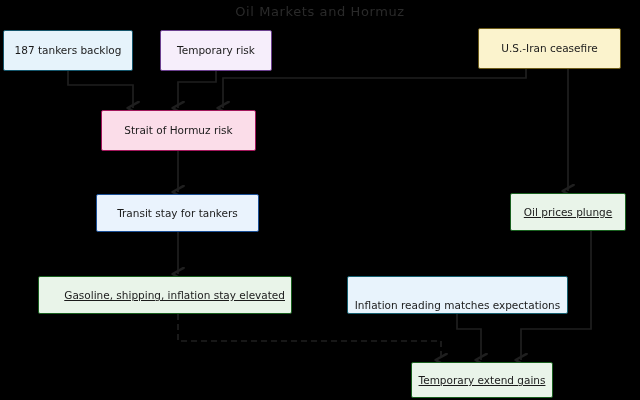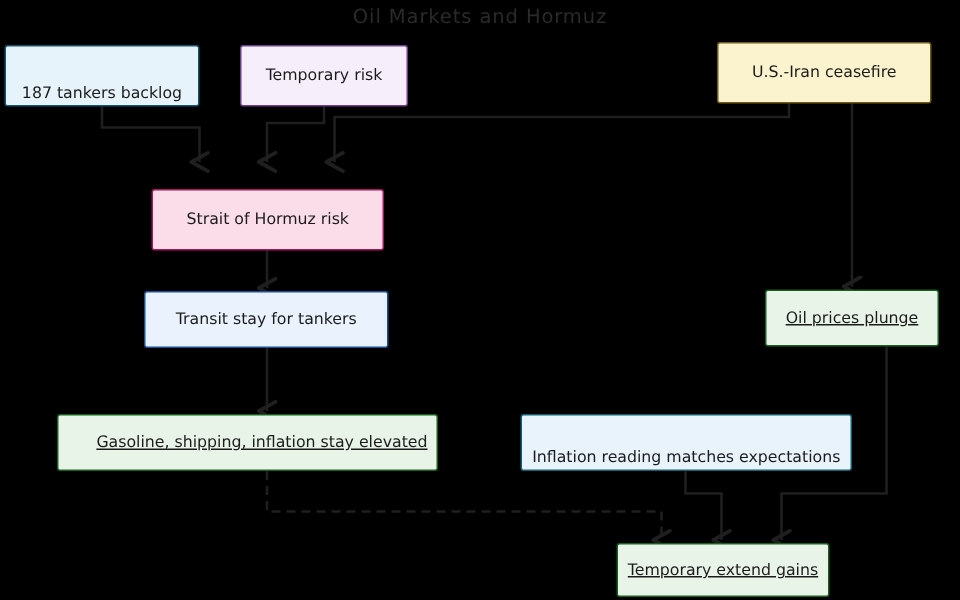--- a/index.html
+++ b/index.html
@@ -18,21 +18,21 @@
   }
 
   .node{
     position:absolute;box-sizing:border-box;
     display:flex;align-items:center;justify-content:center;
     text-align:center;line-height:1.15;
     font-size:10.5px;color:#1b1b1b;
     border-width:1.6px;border-style:solid;border-radius:2px;
     padding:2px 6px;
   }
-  .n-blue   {background:#e6f3fb;border-color:#14556b;align-items:flex-end;}
+  .n-blue   {background:#e6f3fb;border-color:#14556b;}
   .n-lav    {background:#f6eefb;border-color:#6b3f8f;}
   .n-cream  {background:#fbf3cd;border-color:#6d5b18;}
   .n-pink   {background:#fbdde9;border-color:#a3175c;}
   .n-paleblue{background:#eaf3fd;border-color:#1b4f96;}
   .n-green  {background:#e9f4e9;border-color:#19601f;text-decoration:underline;}
   .n-lightblue{background:#e8f3fc;border-color:#156070;}
 </style>
 </head>
 <body>
 
@@ -62,21 +62,21 @@
   <div id="node-layer">
       <div class="node n-blue" style="left: 3px; top: 30px; width: 130px; height: 41px; background: rgb(230, 243, 251); border-color: rgb(20, 85, 107);">
         <span>187 tankers backlog</span>
       </div>
       <div class="node n-lav" style="left: 160px; top: 30px; width: 112px; height: 41px; background: rgb(246, 238, 251); border-color: rgb(107, 63, 143);">
         <span>Temporary risk</span>
       </div>
       <div class="node n-cream" style="left: 478px; top: 28px; width: 143px; height: 41px; background: rgb(251, 243, 205); border-color: rgb(109, 91, 24);">
         <span>U.S.-Iran ceasefire</span>
       </div>
-      <div class="node n-pink" style="left: 101px; top: 110px; width: 155px; height: 41px; background: rgb(251, 221, 233); border-color: rgb(163, 23, 92); margin-top: 16px;">
+      <div class="node n-pink" style="left: 101px; top: 110px; width: 155px; height: 41px; background: rgb(251, 221, 233); border-color: rgb(163, 23, 92);">
         <span>Strait of Hormuz risk</span>
       </div>
       <div class="node n-paleblue" style="left: 96px; top: 194px; width: 163px; height: 38px; background: rgb(234, 243, 253); border-color: rgb(27, 79, 150);">
         <span>Transit stay for tankers</span>
       </div>
       <div class="node n-green" style="left: 510px; top: 193px; width: 116px; height: 38px; background: rgb(233, 244, 233); border-color: rgb(25, 96, 31);">
         <span>Oil prices plunge</span>
       </div>
       <div class="node n-green" style="left: 38px; top: 276px; width: 254px; height: 38px; background: rgb(233, 244, 233); border-color: rgb(25, 96, 31); justify-content: flex-end;">
         <span>Gasoline, shipping, inflation stay elevated</span>

